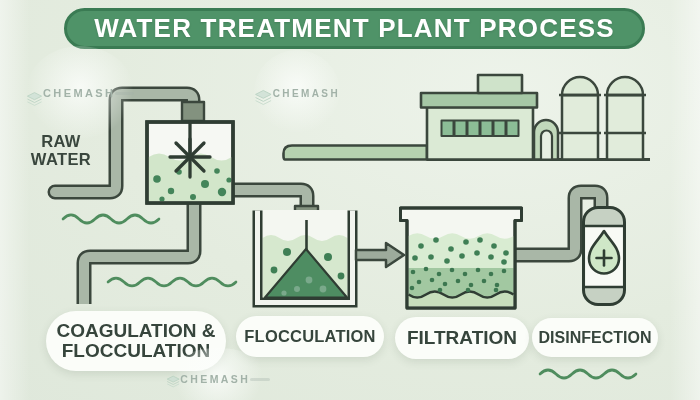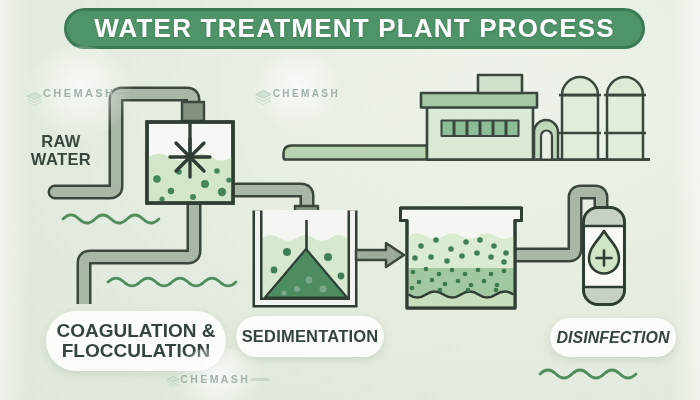--- a/index.html
+++ b/index.html
@@ -26,21 +26,21 @@
   }
   .pill{
     position:absolute;background:#fbfdf9;border-radius:30px;
     box-shadow:0 3px 8px rgba(60,85,60,.13);
     color:#36453c;font-weight:bold;text-align:center;
     display:flex;align-items:center;justify-content:center;
   }
   .pill.coagulation{left:46px;top:311px;width:180px;height:60px;font-size:19px;line-height:20px;white-space:pre-line;}
   .pill.sedimentation{left:236px;top:316px;width:148px;height:41px;font-size:16.5px;letter-spacing:.2px;}
   .pill.filtration{left:395px;top:317px;width:134px;height:42px;font-size:19px;}
-  .pill.disinfection{left:550px;top:318px;width:126px;height:39px;font-size:16px;font-style:italic;}
+  .pill.disinfection{left:532px;top:318px;width:126px;height:39px;font-size:16px;}
   .wm{position:absolute;display:flex;flex-direction:row;align-items:center;pointer-events:none;}
   .wm .circle-bg{position:absolute;inset:0;border-radius:50%;
     background:radial-gradient(circle at 50% 45%, rgba(252,254,252,.8), rgba(252,254,252,0) 72%);}
   .wm .brand{color:#a2b2a8;font-weight:bold;letter-spacing:2.4px;margin-top:2px;position:relative;}
   .wm .tagline{height:3px;background:rgba(162,178,168,.35);border-radius:2px;margin-top:3px;position:relative;}
   .wm svg{position:relative;}
   .wm1{left:26px;top:46px;width:108px;height:92px;}
   .wm1 svg{margin-top:14px;}
   .wm1 .brand{font-size:11px;}
   .wm1 .tagline{width:48px;}
@@ -225,21 +225,22 @@
   <div class="edge left"></div>
   <div class="edge right"></div>
 
   <div class="title-banner">WATER TREATMENT PLANT PROCESS</div>
 
   <div class="raw-water-label">RAW
 WATER</div>
 
   <div class="pill coagulation">COAGULATION &amp;
 FLOCCULATION</div>
-  <div class="pill sedimentation">SEDIMENTATION</div>
+  <div class="pill sedimentation">FLOCCULATION</div>
+  <div class="pill filtration">FILTRATION</div>
   <div class="pill disinfection">DISINFECTION</div>
 
   <div class="wm wm1">
     <div class="circle-bg"></div>
     <svg width="44" height="36" viewBox="0 0 48 40">
       <path d="M24,2 L44,12 24,22 4,12 Z" fill="#d3e3d8" stroke="#bcd4c4" stroke-width="2.5" stroke-linejoin="round"></path>
       <path d="M4,20 L24,30 L44,20" fill="none" stroke="#bcd4c4" stroke-width="2.5" stroke-linejoin="round"></path>
       <path d="M4,28 L24,38 L44,28" fill="none" stroke="#c8dccd" stroke-width="2.5" stroke-linejoin="round"></path>
     </svg>
     <div class="brand">CHEMASH</div>

